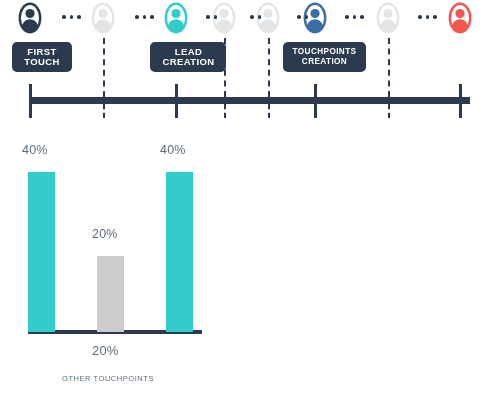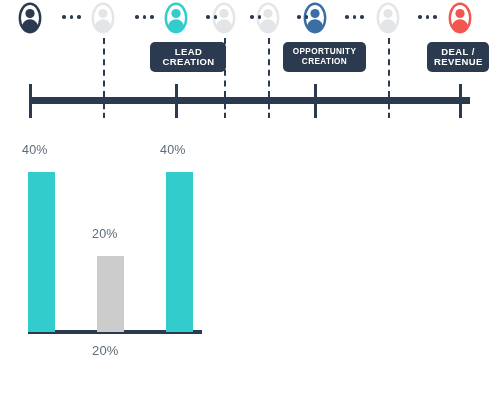--- a/index.html
+++ b/index.html
@@ -224,36 +224,37 @@
     <div class="tick-dashed-bot" style="left: 224px;"></div>
     <div class="tick-dashed-top" style="left: 268px;"></div>
     <div class="tick-dashed-bot" style="left: 268px;"></div>
     <div class="tick-dashed-top" style="left: 388px;"></div>
     <div class="tick-dashed-bot" style="left: 388px;"></div>
     <div class="tick-solid" style="left: 28.5px;"></div>
     <div class="tick-solid" style="left: 174.5px;"></div>
     <div class="tick-solid" style="left: 313.5px;"></div>
     <div class="tick-solid" style="left: 458.5px;"></div>
     <div class="axis-bar"></div>
+    <div class="stage-label" style="left: 12px; top: 42px; width: 60px; font-size: 9.5px;">
+      <span class="l1">FIRST</span>
+      <span class="l2">TOUCH</span>
+    </div>
     <div class="stage-label" style="left: 150px; top: 42px; width: 76px; font-size: 9.5px; padding-left: 8px;">
       <span class="l1">LEAD</span>
       <span class="l2">CREATION</span>
     </div>
     <div class="stage-label" style="left: 283px; top: 42px; width: 83px; font-size: 8.2px;">
-      <span class="l1">OPPORTUNITY</span>
+      <span class="l1">TOUCHPOINTS</span>
       <span class="l2">CREATION</span>
-    </div>
-    <div class="stage-label" style="left: 427px; top: 42px; width: 62px; font-size: 9.5px;">
-      <span class="l1">DEAL /</span>
-      <span class="l2">REVENUE</span>
     </div>
   </div>
 
 <div id="bar-chart">
   <div class="chart-baseline"></div>
 <div class="bar" style="left: 28px; width: 27px; height: 160px; top: 42px; bottom: auto; background: rgb(51, 204, 204);"></div>
     <div class="bar-value" style="left: 22px; top: 13px; width: 39px;">40%</div>
     <div class="bar" style="left: 97px; width: 27px; height: 76px; top: 126px; bottom: auto; background: rgb(204, 204, 204);"></div>
     <div class="bar-value" style="left: 92px; top: 97px; width: 39px;">20%</div>
     <div class="bar" style="left: 166px; width: 27px; height: 160px; top: 42px; bottom: auto; background: rgb(51, 204, 204);"></div>
     <div class="bar-value" style="left: 160px; top: 13px; width: 39px;">40%</div>
     <div class="bar-value" style="left: 92px; top: 213px; width: 39px; font-size: 13px;">20%</div>
+    <div class="chart-caption" style="left: 62px; top: 244px;">OTHER TOUCHPOINTS</div>
   </div>
 
 </body></html>

